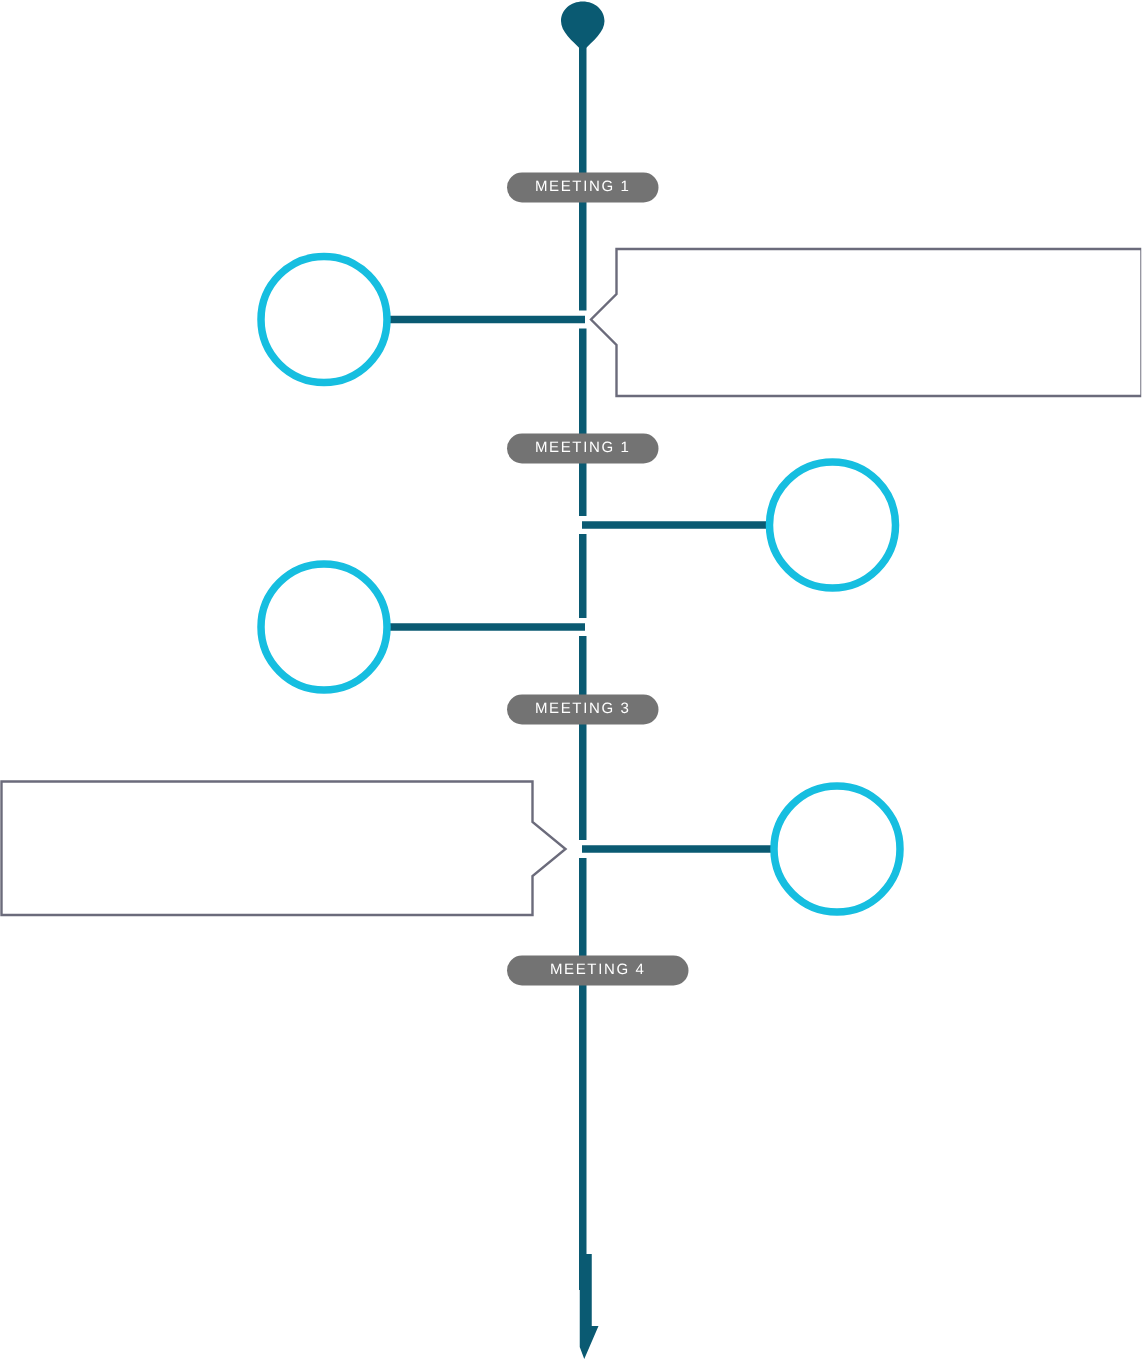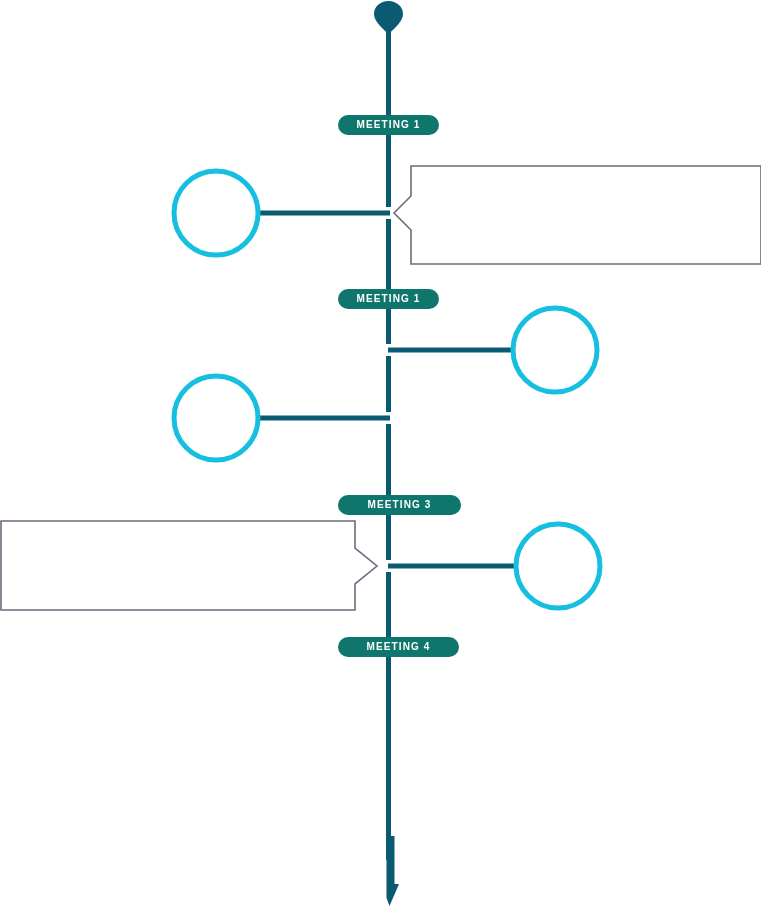--- a/index.html
+++ b/index.html
@@ -24,34 +24,34 @@
     top: 0;
     width: 761px;
     height: 908px;
     display: block;
   }
   .pill {
     position: absolute;
     box-sizing: border-box;
     height: 20px;
     border-radius: 10px;
-    background: #0f766e;
+    background: #737373;
     color: #ffffff;
     font-size: 10px;
-    font-weight: bold;
+    font-weight: normal;
     letter-spacing: 1.1px;
     line-height: 20px;
     text-align: center;
     white-space: nowrap;
     font-family: "Liberation Sans", sans-serif;
     z-index: 5;
   }
   .pill-1 { left: 338px; top: 115px; width: 101px; }
   .pill-2 { left: 338px; top: 289px; width: 101px; }
-  .pill-3 { left: 338px; top: 463px; width: 123px; margin-top: 32px; }
+  .pill-3 { left: 338px; top: 463px; width: 101px; }
   .pill-4 { left: 338px; top: 637px; width: 121px; }
 </style>
 </head>
 <body>
 
 <div id="canvas">
 
   <svg class="layer" viewBox="0 0 761 908" xmlns="http://www.w3.org/2000/svg">
 
     <g>

